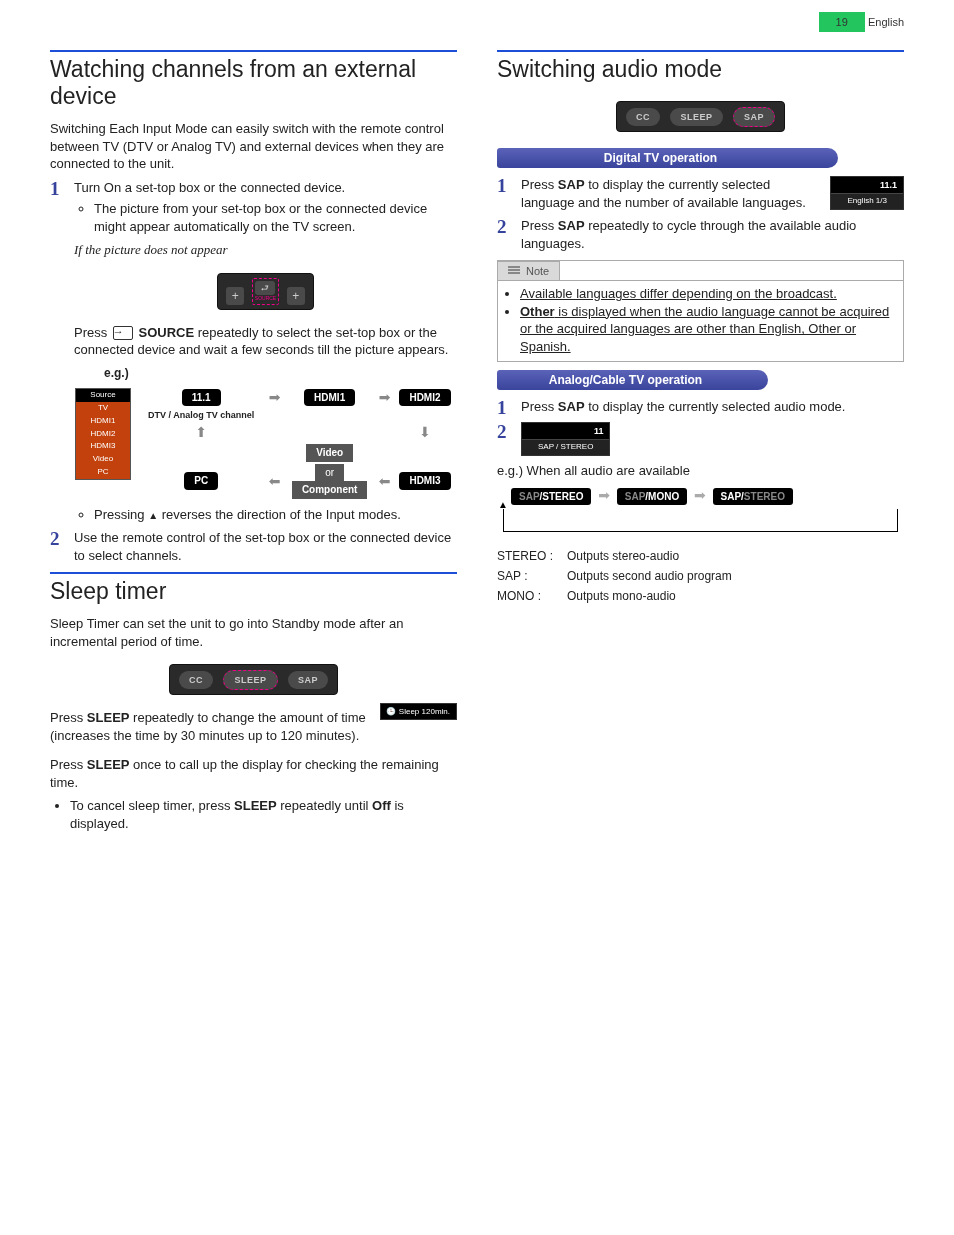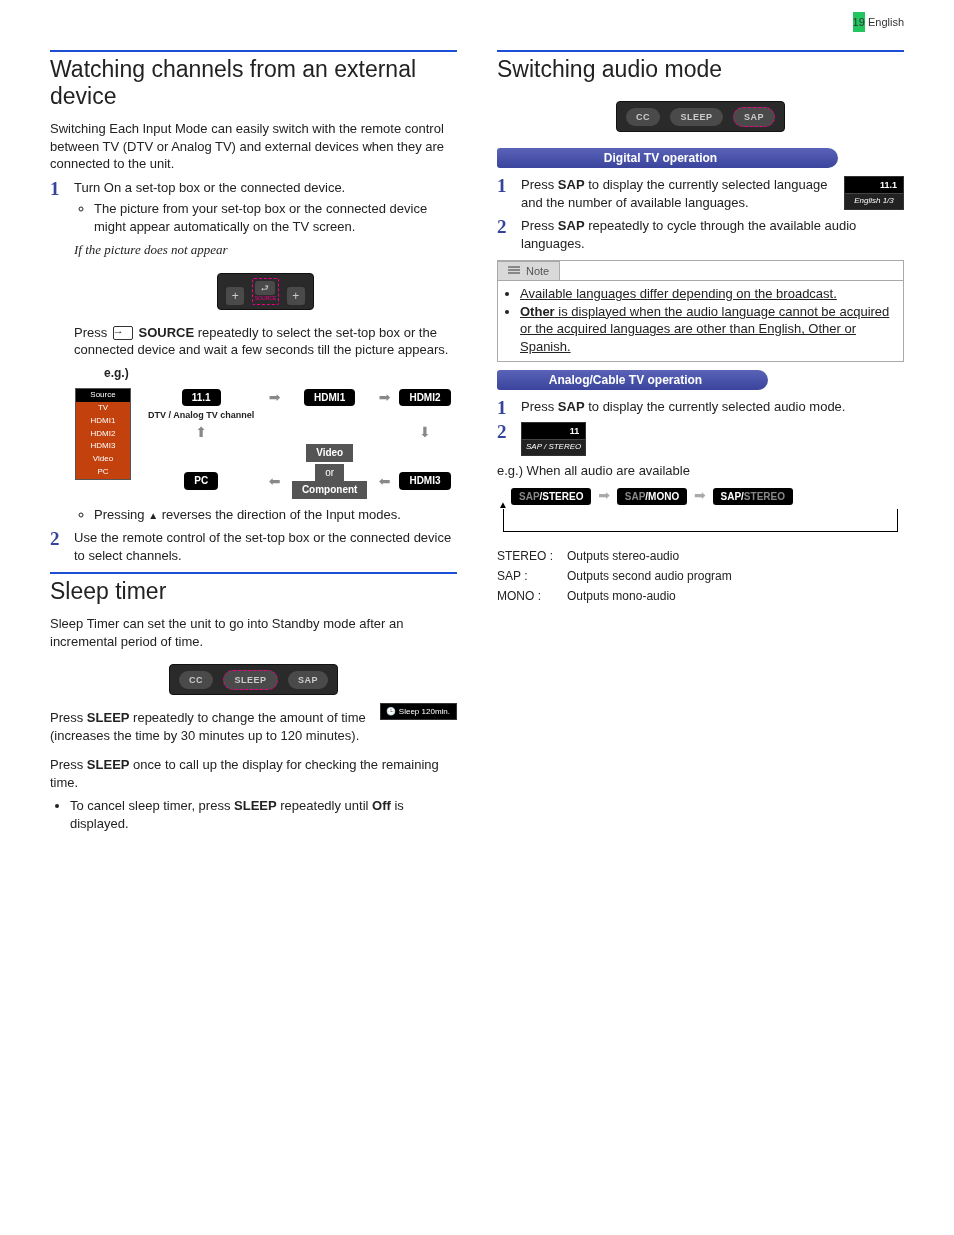--- a/index.html
+++ b/index.html
@@ -15,21 +15,21 @@
     box-sizing:border-box;
   }
   .top-right{
     text-align:right;
     font-size:11px;
     color:#333;
     margin-bottom:10px;
   }
   .top-right .pg{
     background:#22c55e;
-    padding:4px 0;
+    padding:4px 17px;
     display:inline-block;
     color:#333;
   }
   .cols{
     display:flex;
     gap:40px;
   }
   .col{
     flex:1 1 50%;
     min-width:0;
@@ -143,21 +143,21 @@
     background:linear-gradient(#5a63b8,#3a449c);border-radius:0 10px 10px 0;
   }
   .oppill.ana{margin-right:150px;}
   
   
   .osd{
     display:inline-block;background:#000;color:#fff;border:1px solid #333;
     font-size:9px;min-width:58px;
   }
   .osd .t{background:#000;padding:2px 6px;text-align:right;border-bottom:1px solid #444;font-weight:700;}
-  .osd .b{background:#222;padding:2px 4px;text-align:center;font-size:8px;font-style:italic;}
+  .osd .b{background:#222;padding:2px 16px;text-align:center;font-size:8px;}
   .osd.sleep{padding:3px 6px;font-size:8px;}
   
   .notebox{
     border:1px solid #aaa;margin:8px 0;
   }
   .notebox .tab{
     display:inline-block;background:#d9d9d9;color:#555;
     font-size:11px;padding:3px 10px;margin:-1px 0 0 -1px;
     border:1px solid #aaa;border-bottom:none;
     position:relative;

